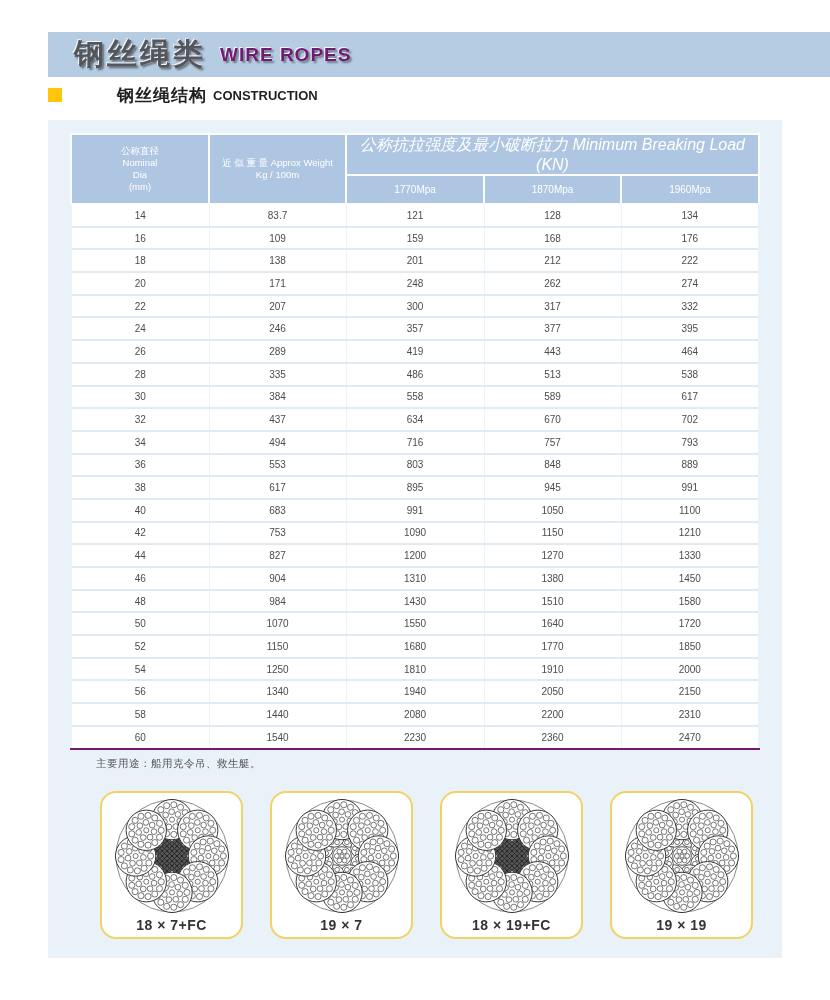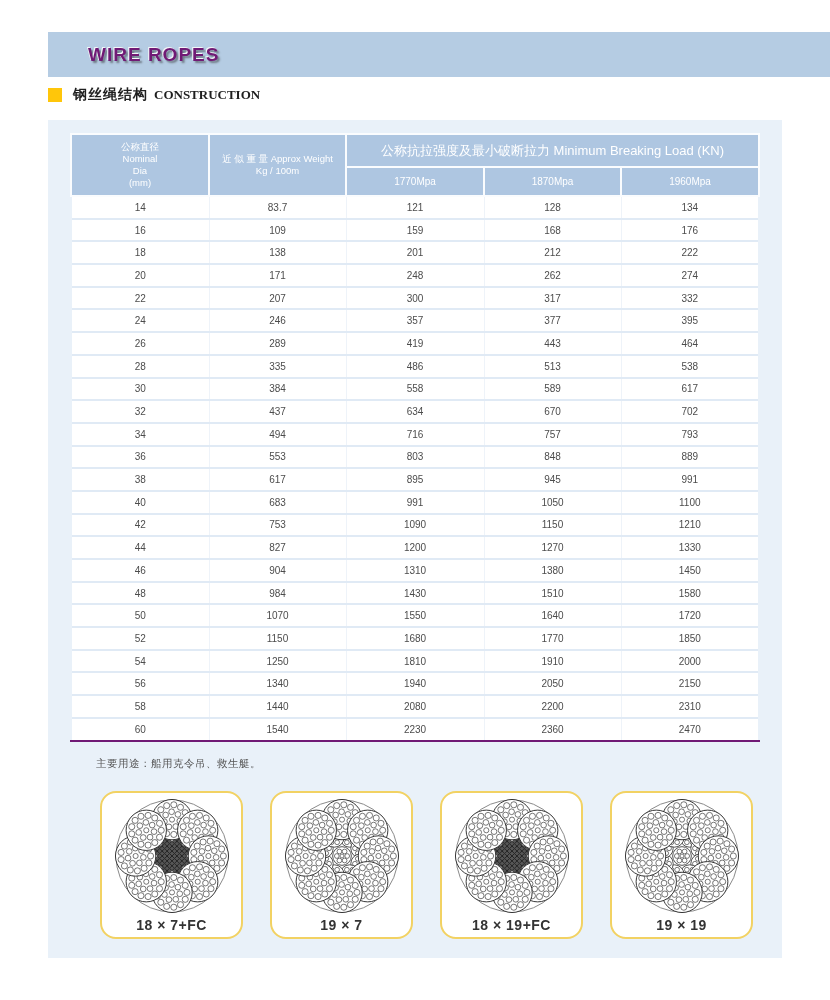--- a/index.html
+++ b/index.html
@@ -20,37 +20,37 @@
   }
   .banner-en{
     font-size:19px;font-weight:bold;color:#701a75;margin-left:14px;letter-spacing:1px;
     text-shadow:-1px -1px 0 #f4f6f8, 2px 2px 2px rgba(40,40,40,.5);
   }
   
   .section-head{
     position:absolute;left:48px;top:86px;height:18px;display:flex;align-items:center;
   }
   .bullet{width:14px;height:14px;background:#ffc60a;margin-right:11px;}
-  .section-zh{font-size:14px;font-weight:bold;color:#1f1f1f;letter-spacing:1px;}
-  .section-en{font-size:13px;font-weight:bold;color:#1f1f1f;margin-left:6px;font-family:Liberation Serif, serif;}
+  .section-zh{font-size:17px;font-weight:bold;color:#1f1f1f;letter-spacing:1px;margin-left:44px;}
+  .section-en{font-size:13px;font-weight:bold;color:#1f1f1f;margin-left:6px;}
   
   .panel{
     position:absolute;left:48px;top:120px;width:734px;height:838px;
     background:#e9f1f9;
   }
   
   table.spec{
     position:absolute;left:22px;top:13px;width:688px;
     border-collapse:collapse;table-layout:fixed;
   }
   table.spec th{
     background:#aec6e1;color:#ffffff;font-weight:normal;
     border:2px solid #fafcfe;padding:0;
   }
-  .th-group{font-size:13px;height:31px;}
+  .th-group{font-size:16px;height:31px;font-style:italic;}
   .th-sub{font-size:10px;height:27px;}
   .th-main{font-size:9.5px;line-height:12px;}
   table.spec td{
     background:#ffffff;text-align:center;font-size:10px;color:#4c4c4c;
     height:20.7px;padding:0;
     border-top:2px solid #e0eaf5;border-left:1px solid #eef3f9;border-right:1px solid #eef3f9;
   }
   table.spec tr td:first-child{border-left:2px solid #e9f1f9;}
   table.spec tr td:last-child{border-right:2px solid #e9f1f9;}
   table.spec tr:last-child td{border-bottom:2px solid #701a75;margin-top:44px;}
@@ -69,20 +69,21 @@
   }
   .card svg{margin-top:4px;}
   .card-label{
     font-size:14px;font-weight:bold;color:#333;margin-top:2px;letter-spacing:.5px;
   }
 </style>
 </head>
 <body>
 
 <div class="banner">
+  <span class="banner-zh">钢丝绳类</span>
   <span class="banner-en">WIRE ROPES</span>
 </div>
 
 <div class="section-head">
   <span class="bullet"></span>
   <span class="section-zh">钢丝绳结构</span>
   <span class="section-en">CONSTRUCTION</span>
 </div>
 
 <div class="panel">

